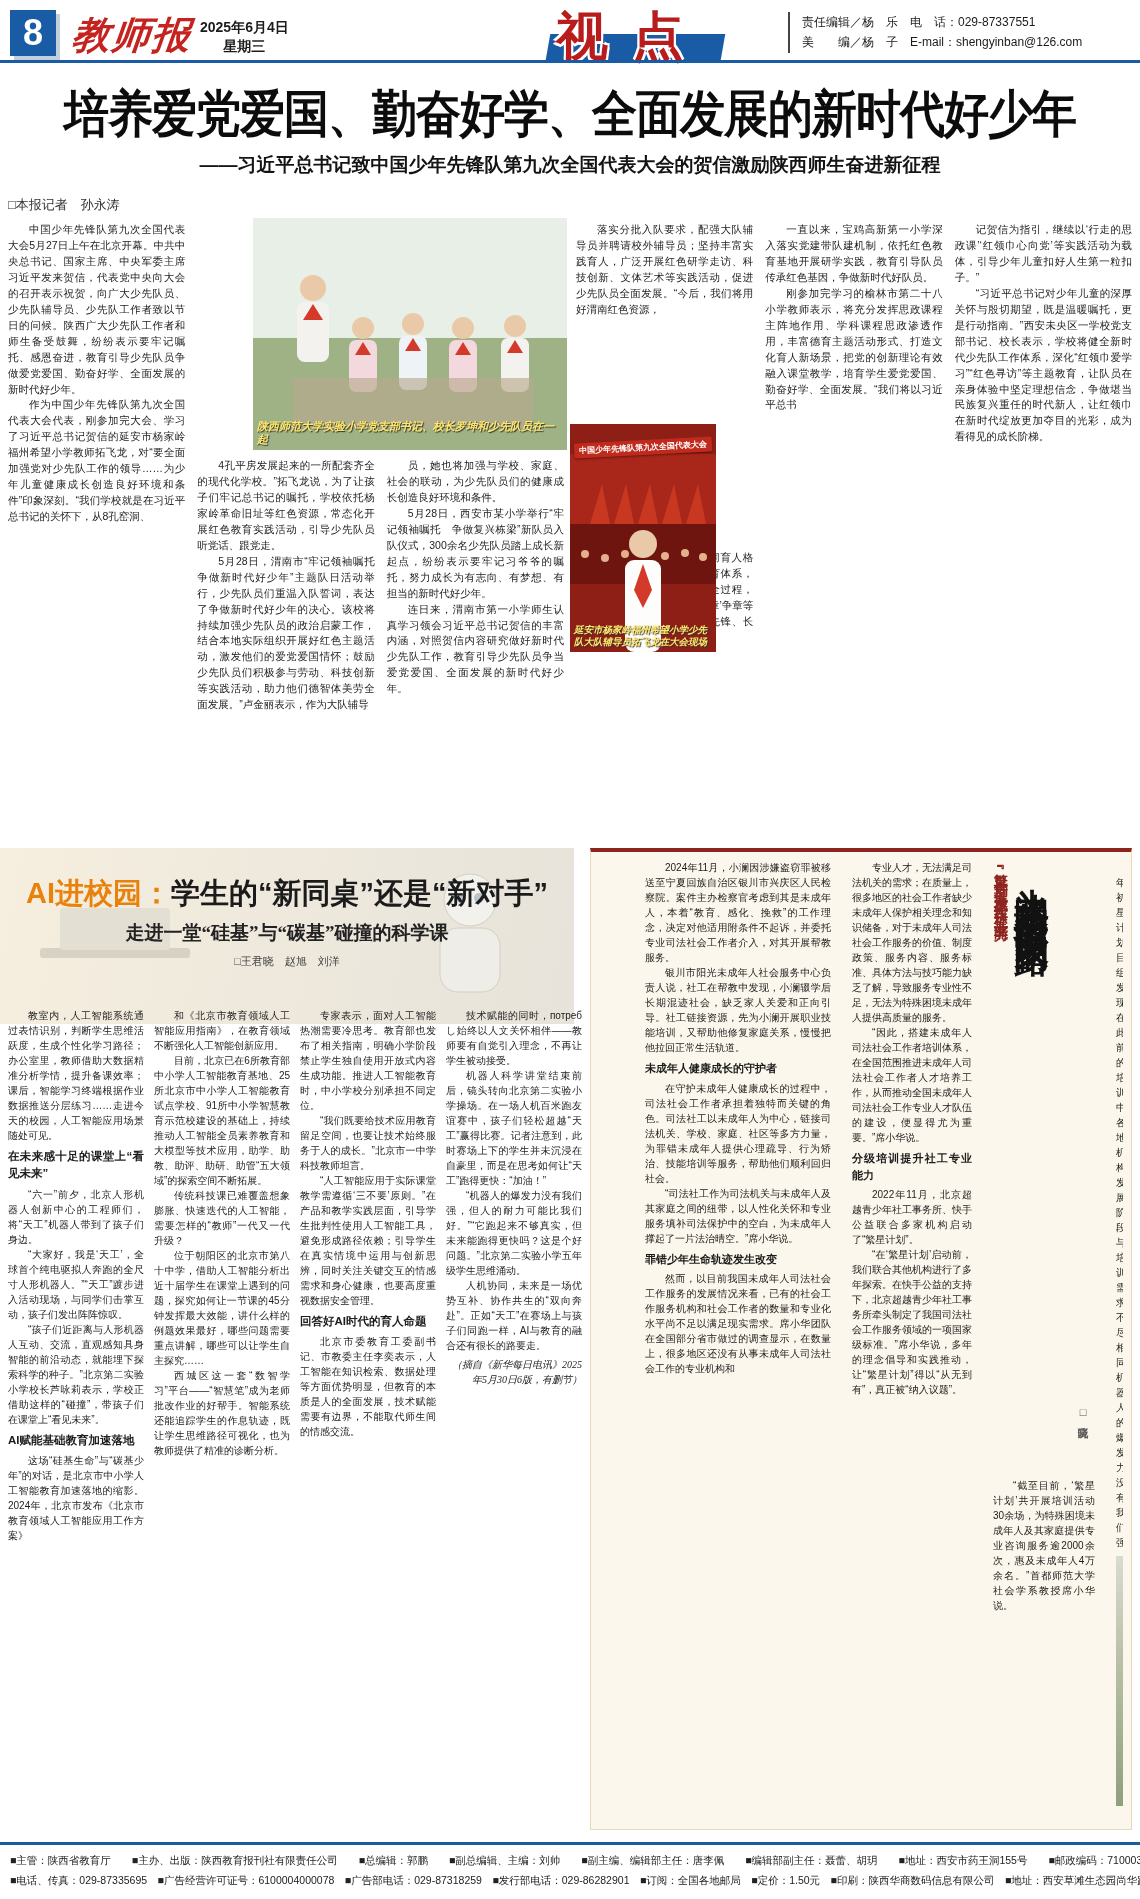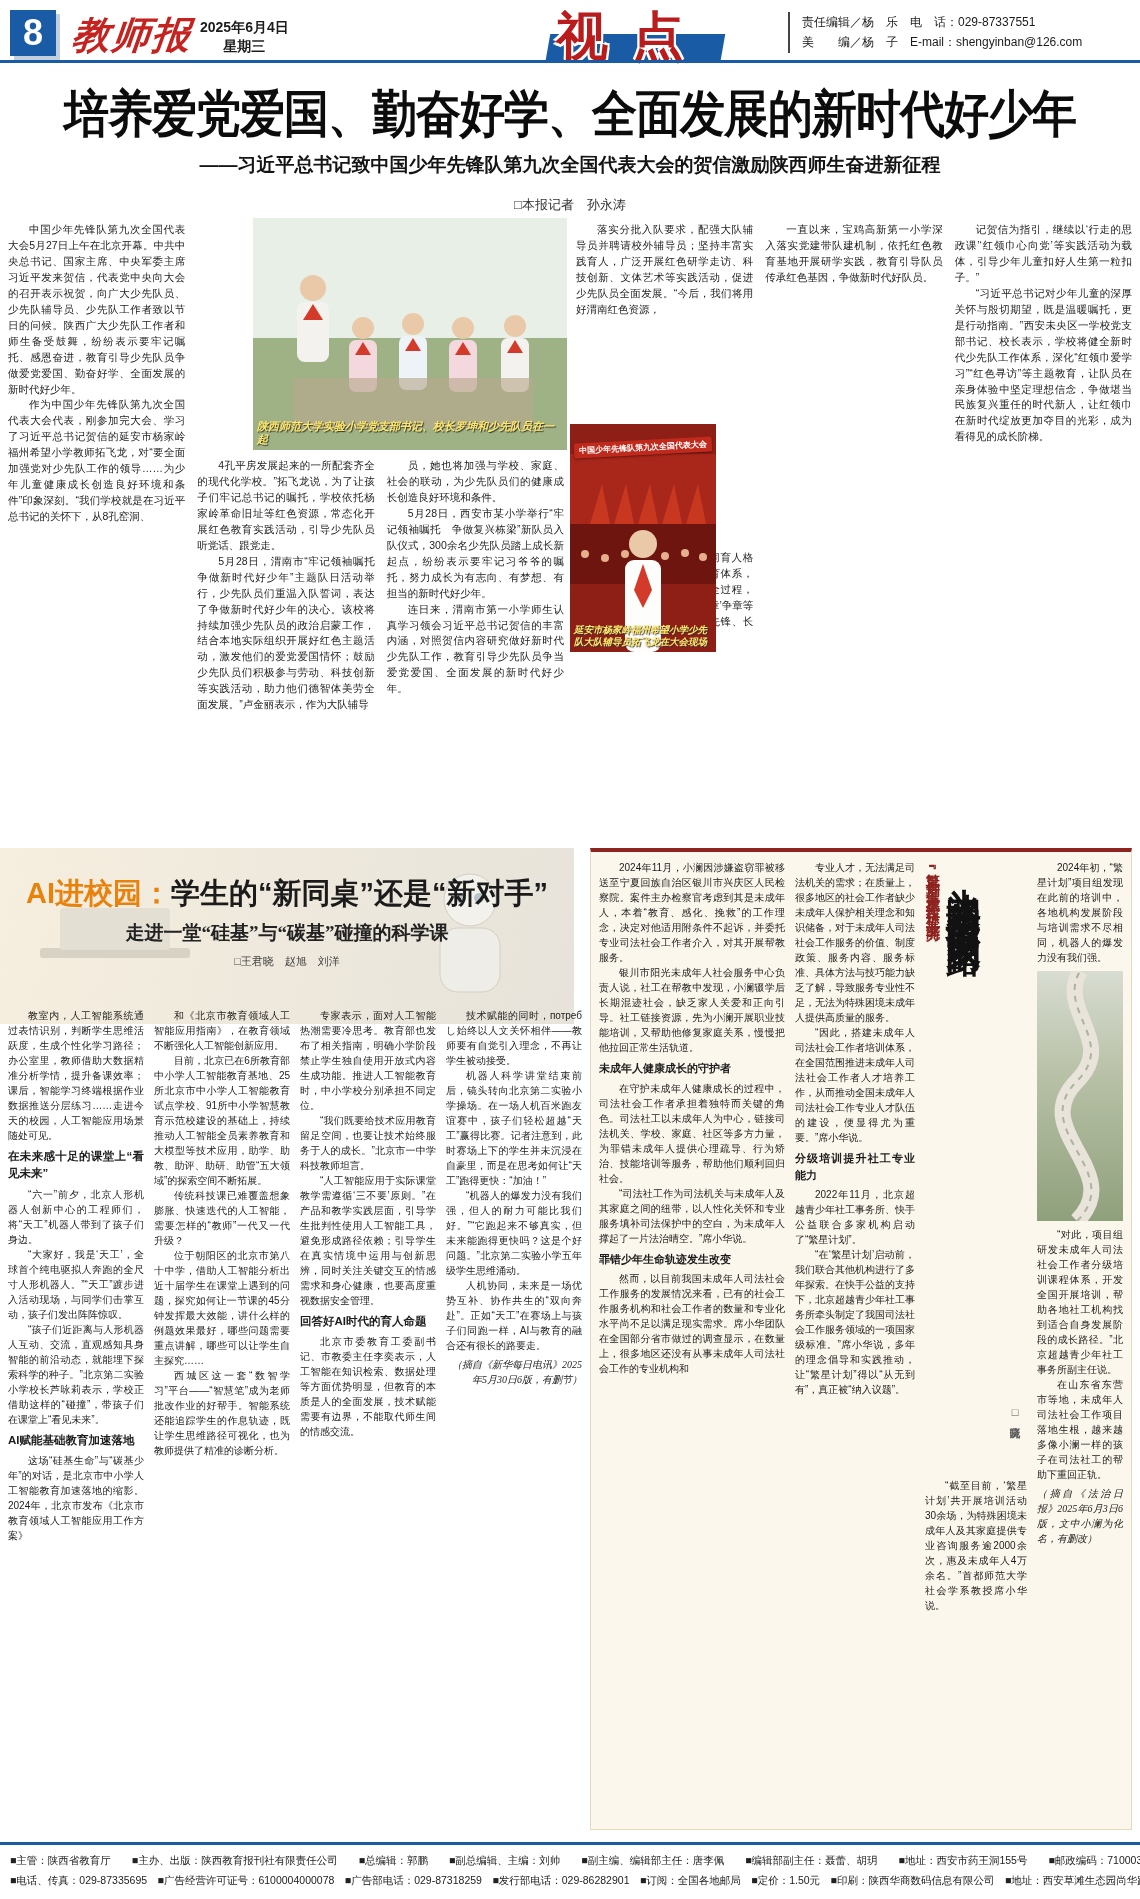--- a/index.html
+++ b/index.html
@@ -17,21 +17,21 @@
   #sectiontext{position:absolute;left:8px;top:0;font-size:52px;font-weight:900;color:#b91c1c;letter-spacing:24px;
                text-shadow:-2px -2px 0 #fff,2px -2px 0 #fff,-2px 2px 0 #fff,2px 2px 0 #fff,0 3px 0 #fff;}
   #editorblock{position:absolute;left:788px;top:12px;border-left:2px solid #444;padding-left:12px;
                font-size:12px;line-height:1.7;white-space:nowrap;}
   #headrule{position:absolute;left:0;top:60px;width:1140px;height:3px;background:#1a5ba6;}
   
   #mainheadline{position:absolute;left:8px;top:84px;width:1124px;text-align:center;
                 font-size:45px;font-weight:900;letter-spacing:-1px;color:#0c0c0c;transform:scaleY(1.12);}
   #subheadline{position:absolute;left:8px;top:152px;width:1124px;text-align:center;
                font-size:19px;font-weight:700;color:#141414;}
-  #mainbyline{position:absolute;left:8px;top:196px;width:1124px;text-align:center;
+  #mainbyline{position:absolute;left:8px;top:196px;width:1124px;
               font-family:"Liberation Serif",serif;font-size:13px;color:#333;}
   #main-cols{position:absolute;left:8px;top:222px;width:1124px;height:618px;display:flex;gap:12px;overflow:hidden;}
   .col{flex:1;font-size:10.5px;line-height:1.52;text-align:justify;color:#1c1c1c;}
   .col p{margin:0;text-indent:2em;}
   .col h4{margin:5px 0 4px;font-size:11.5px;text-indent:0;}
   .col .note{font-family:"Liberation Serif",serif;font-style:italic;text-indent:0;text-align:right;margin-top:4px;}
   
   .photo{position:absolute;overflow:hidden;}
   .photo svg{display:block;}
   .photocap{position:absolute;left:4px;right:4px;bottom:3px;color:#ffe86a;font-size:11px;font-weight:700;
@@ -49,21 +49,21 @@
   #ai-headline .kicker{color:#e8820c;}
   #ai-subtitle{position:absolute;left:0;top:72px;width:574px;text-align:center;
                font-family:"Liberation Serif",serif;font-weight:700;font-size:19px;color:#222;}
   #ai-byline{position:absolute;left:0;top:106px;width:574px;text-align:center;
              font-family:"Liberation Serif",serif;font-size:11px;color:#444;}
   #ai-cols{position:absolute;left:8px;top:1008px;width:574px;height:800px;display:flex;gap:10px;overflow:hidden;}
   #ai-cols .col{font-size:10px;line-height:1.5;}
   
   #rescue{position:absolute;left:590px;top:848px;width:542px;height:982px;background:#fcf7ec;
           border:1px solid #e6d9bd;border-top:4px solid #8e2420;box-sizing:border-box;padding:8px;}
-  #rescue-flex{display:flex;gap:10px;height:100%;}
+  #rescue-flex{display:flex;gap:21px;height:100%;margin-left:46px;}
   .rcol{font-size:10px;line-height:1.5;text-align:justify;overflow:hidden;}
   .rcol p{margin:0;text-indent:2em;}
   .rcol h4{margin:5px 0 4px;font-size:11px;text-indent:0;}
   .rcol .note{font-family:"Liberation Serif",serif;font-style:italic;text-indent:0;margin-top:4px;}
   #r-c1{width:186px;} #r-c2{width:120px;} #r-c3{width:102px;} #r-c4{flex:1;}
   #titleblock{display:flex;flex-direction:row;gap:6px;height:540px;}
   #r-tagline{writing-mode:vertical-rl;font-size:14px;font-weight:700;color:#8e2420;letter-spacing:3px;line-height:1.1;}
   #r-title{writing-mode:vertical-rl;font-size:35px;font-weight:900;color:#121212;letter-spacing:5px;line-height:1.0;}
   #r-author{writing-mode:vertical-rl;font-size:11px;color:#555;height:64px;margin:6px 4px 8px auto;}
   #roadimg{width:100%;height:250px;margin:6px 0;background:linear-gradient(#d8dcd2,#b9c2a8 40%,#8fa07c);position:relative;overflow:hidden;}
@@ -112,20 +112,21 @@
         <p>5月28日，西安市某小学举行“牢记领袖嘱托　争做复兴栋梁”新队员入队仪式，300余名少先队员踏上成长新起点，纷纷表示要牢记习爷爷的嘱托，努力成长为有志向、有梦想、有担当的新时代好少年。</p>
         <p>连日来，渭南市第一小学师生认真学习领会习近平总书记贺信的丰富内涵，对照贺信内容研究做好新时代少先队工作，教育引导少先队员争当爱党爱国、全面发展的新时代好少年。</p>
       </div>
       <div class="col">
         <p>落实分批入队要求，配强大队辅导员并聘请校外辅导员；坚持丰富实践育人，广泛开展红色研学走访、科技创新、文体艺术等实践活动，促进少先队员全面发展。“今后，我们将用好渭南红色资源，</p>
         <div style="height: 232px;"></div>
         <p>力构建党团队一体化协同育人格局，校内外联动的少先队教育体系，将思政教育融入少先队活动全过程，开展‘红领巾讲解员’‘红领巾奖章’争章等活动，引导少先队员从小学先锋、长大做先锋。”</p>
       </div>
       <div class="col">
         <p>一直以来，宝鸡高新第一小学深入落实党建带队建机制，依托红色教育基地开展研学实践，教育引导队员传承红色基因，争做新时代好队员。</p>
+        <p>刚参加完学习的榆林市第二十八小学教师表示，将充分发挥思政课程主阵地作用、学科课程思政渗透作用，丰富德育主题活动形式、打造文化育人新场景，把党的创新理论有效融入课堂教学，培育学生爱党爱国、勤奋好学、全面发展。“我们将以习近平总书</p>
       </div>
       <div class="col">
         <p>记贺信为指引，继续以‘行走的思政课’‘红领巾心向党’等实践活动为载体，引导少年儿童扣好人生第一粒扣子。”</p>
         <p>“习近平总书记对少年儿童的深厚关怀与殷切期望，既是温暖嘱托，更是行动指南。”西安未央区一学校党支部书记、校长表示，学校将健全新时代少先队工作体系，深化“红领巾爱学习”“红色寻访”等主题教育，让队员在亲身体验中坚定理想信念，争做堪当民族复兴重任的时代新人，让红领巾在新时代绽放更加夺目的光彩，成为看得见的成长阶梯。</p>
       </div>
     </div>
 
   <div class="photo" id="photo1">
     <svg width="314" height="232" viewBox="0 0 314 232">
       <rect width="314" height="130" fill="#e8efe6"></rect>

